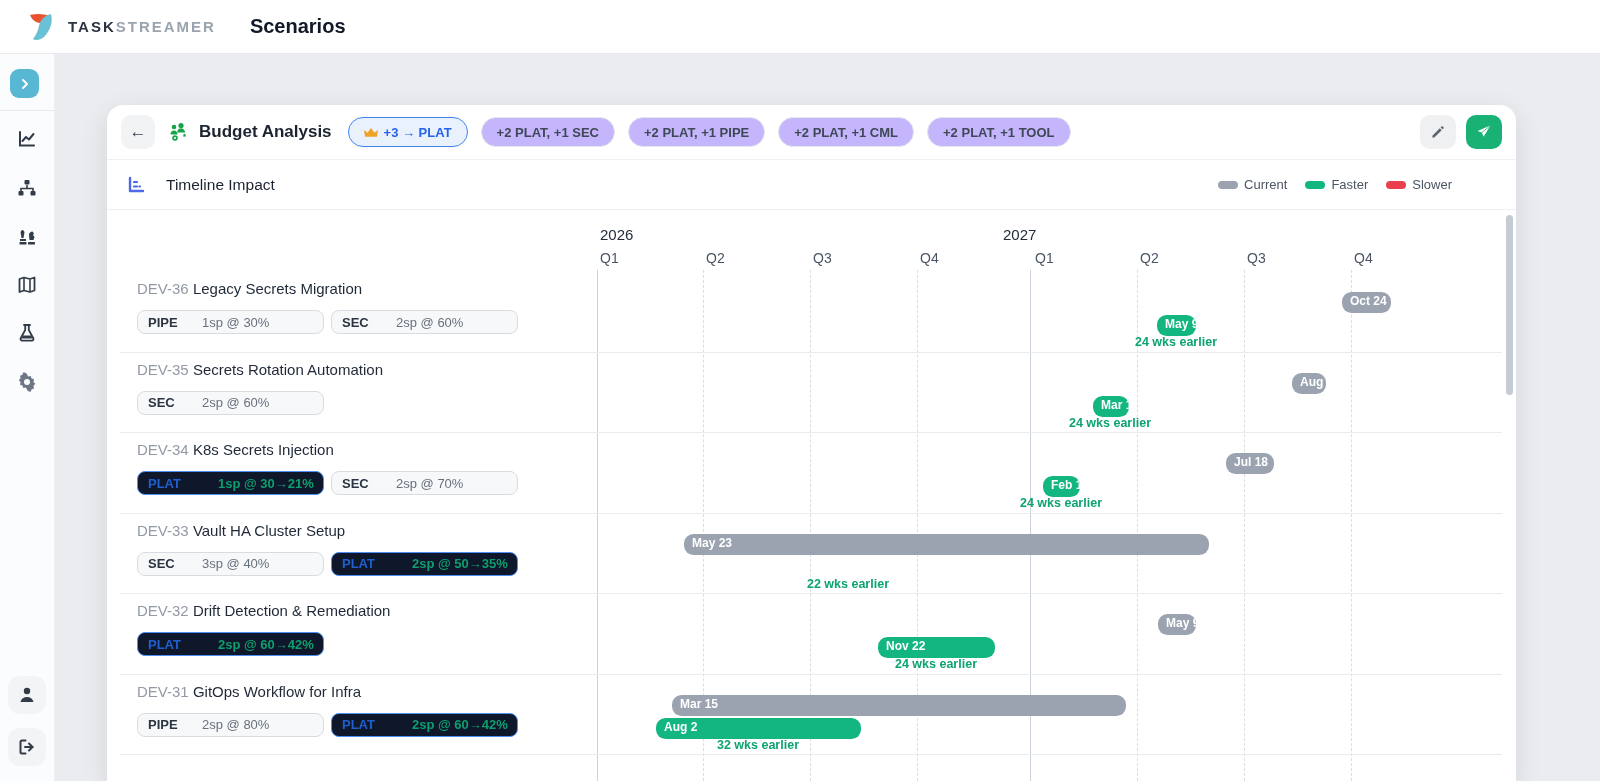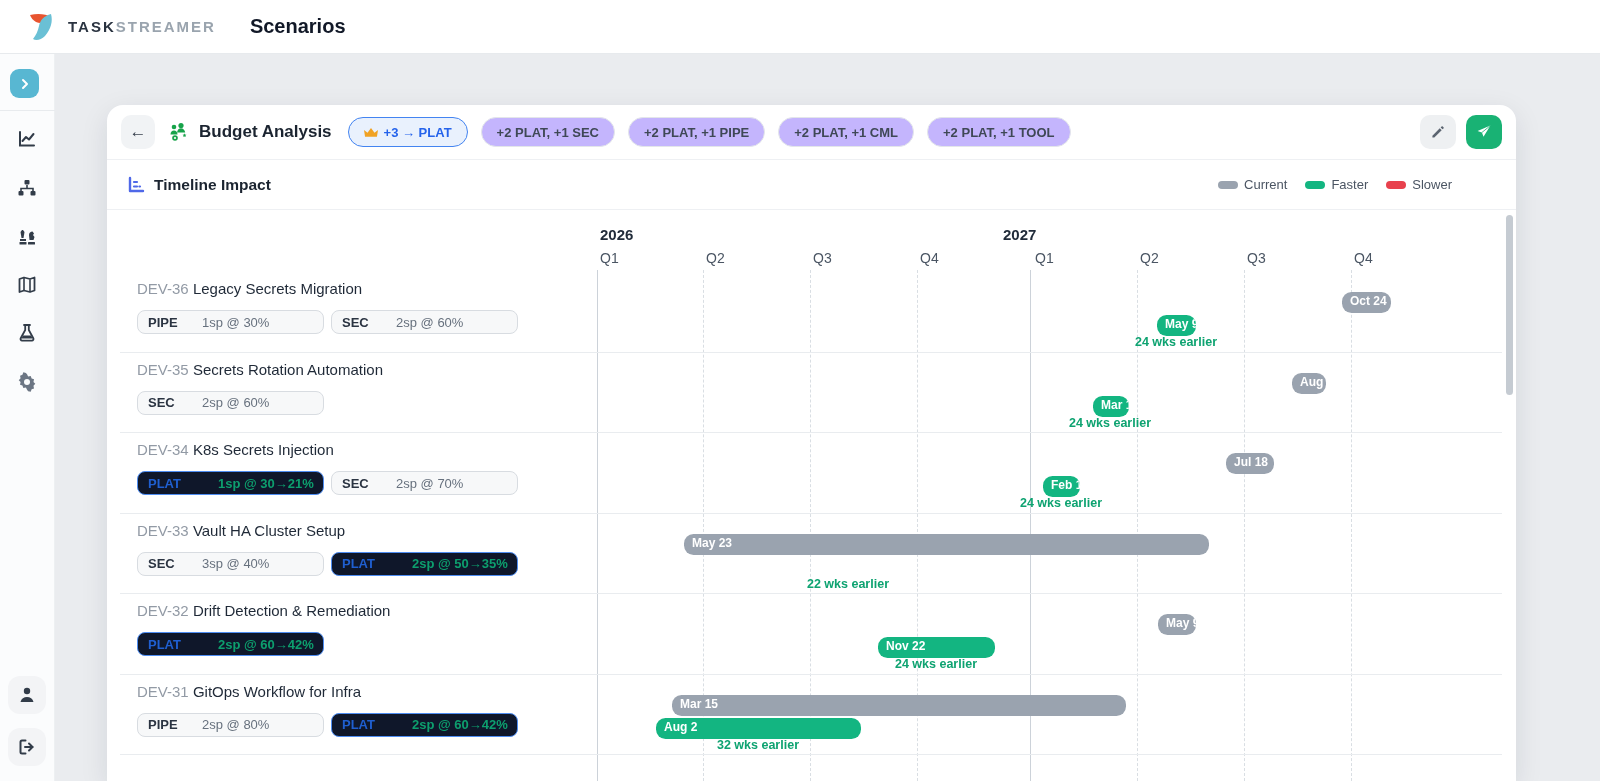--- a/index.html
+++ b/index.html
@@ -43,31 +43,31 @@
           font-size:13px; font-weight:600; color:#3f4856; display:flex; align-items:center; gap:6px;
           white-space:nowrap; cursor:pointer; font-family:inherit; }
   .chip.selected { background:#e9f1fd; border:1.5px solid #4384f1; color:#2563eb; }
   .hdr-actions { margin-left:auto; display:flex; gap:10px; }
   .icon-btn { width:36px; height:34px; border-radius:10px; border:none; background:#eef0f2;
               display:flex; align-items:center; justify-content:center; cursor:pointer; }
   .icon-btn.primary { background:#19b274; }
 
   .section-header { position:absolute; left:0; top:55px; width:100%; height:50px; display:flex;
                     align-items:center; padding:0 20px; border-bottom:1px solid #eef0f3; }
-  .section-title { margin-left:9px; font-size:15.5px; font-weight:700; color:#1b2430; }
+  .section-title { margin-left:21px; font-size:15.5px; font-weight:400; color:#1b2430; }
   .legend { margin-left:auto; margin-right:44px; display:flex; gap:18px; align-items:flex-start; }
   .legend-item { display:flex; align-items:center; gap:6px; font-size:13px; color:#4b5563; }
   .legend-swatch { width:20px; height:8px; border-radius:4px; }
 
   
   .gantt { position:absolute; left:0; top:105px; width:100%; height:571px; overflow:hidden; }
   .gridline { position:absolute; top:60px; bottom:0; width:0; }
   .gridline.dashed { border-left:1px dashed #d9dee3; }
   .gridline.solid  { border-left:1px solid #ccd2d9; }
-  .year-label { position:absolute; top:16px; font-size:15px; font-weight:700; color:#222c3a; }
+  .year-label { position:absolute; top:16px; font-size:15px; font-weight:400; color:#222c3a; }
   .q-label { position:absolute; top:40px; font-size:14px; color:#4a5563; }
   .rows { position:absolute; left:13px; top:62px; width:1382px; }
   .g-row { position:relative; width:100%; height:80.5px; border-bottom:1px solid #e9ecef; }
   .task-label { position:absolute; left:17px; top:8px; font-size:15px; white-space:nowrap; }
   .task-key { color:#929aa5; }
   .task-name { color:#1f2937; font-weight:500; }
   .badge { position:absolute; top:38px; height:24px; width:187px; border:1px solid #d8dce1; background:#f7f8f9;
            border-radius:8px; display:flex; align-items:center; font-size:13px; cursor:pointer; }
   .badge .code { font-weight:700; color:#2b3442; margin-left:10px; width:54px; }
   .badge .val { color:#67717e; }

